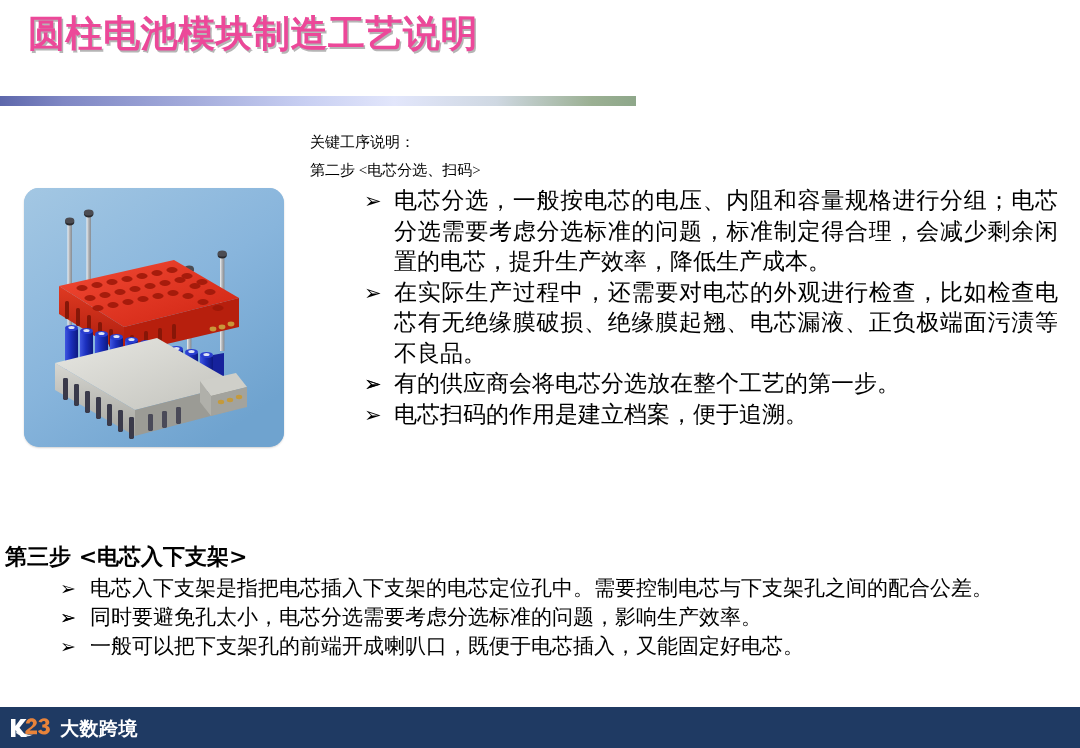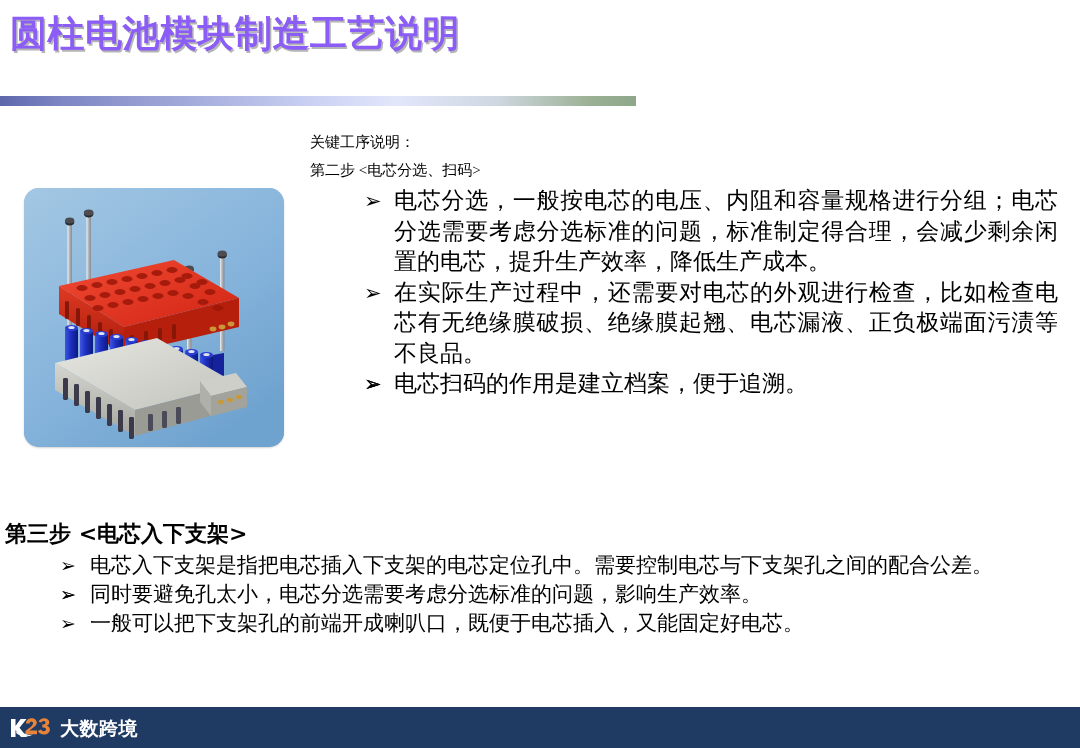--- a/index.html
+++ b/index.html
@@ -13,28 +13,28 @@
     height: 748px;
     position: relative;
     overflow: hidden;
     font-family: "Liberation Serif", "DejaVu Serif", serif;
     color: #000000;
   }
 
   
   .slide-title {
     position: absolute;
-    left: 10px;
+    left: 28px;
     top: 12px;
     font-family: "DejaVu Sans", "Liberation Sans", sans-serif;
     font-weight: 700;
     font-size: 37px;
     line-height: 44px;
     letter-spacing: 0.5px;
-    color: #8b5cf6;
+    color: #ec4899;
     text-shadow: 1.5px 1.5px 0 rgba(120,120,120,0.55);
     white-space: nowrap;
   }
 
   
   .title-rule {
     position: absolute;
     left: 0px;
     top: 96px;
     width: 636px;
@@ -95,21 +95,21 @@
     top: 0px;
     font-size: 21px;
     line-height: 30.5px;
     font-family: "DejaVu Sans", "Liberation Sans", sans-serif;
   }
 
   
   .lower-block {
     position: absolute;
     left: 5px;
-    top: 520px;
+    top: 543px;
     width: 1060px;
     font-family: "DejaVu Sans", "Liberation Sans", sans-serif;
   }
   .lower-heading {
     font-weight: 700;
     font-size: 22px;
     line-height: 28px;
     white-space: nowrap;
   }
   .bullets-lower {
@@ -375,20 +375,21 @@
     </li>
     <li>
       <span class="arrow">➢</span>
       <span>在实际生产过程中，还需要对电芯的外观进行检查，比如检查电芯有无绝缘膜破损、绝缘膜起翘、电芯漏液、正负极端面污渍等不良品。</span>
     </li>
     <li>
       <span class="arrow">➢</span>
     </li>
     <li>
       <span class="arrow">➢</span>
+      <span>有的供应商会将电芯分选放在整个工艺的第一步。</span>
     </li>
     <li>
       <span class="arrow">➢</span>
       <span>电芯扫码的作用是建立档案，便于追溯。</span>
     </li>
   </ul>
 </div>
 
 <div class="lower-block">
   <div class="lower-heading">第三步 &lt;电芯入下支架&gt;</div>

